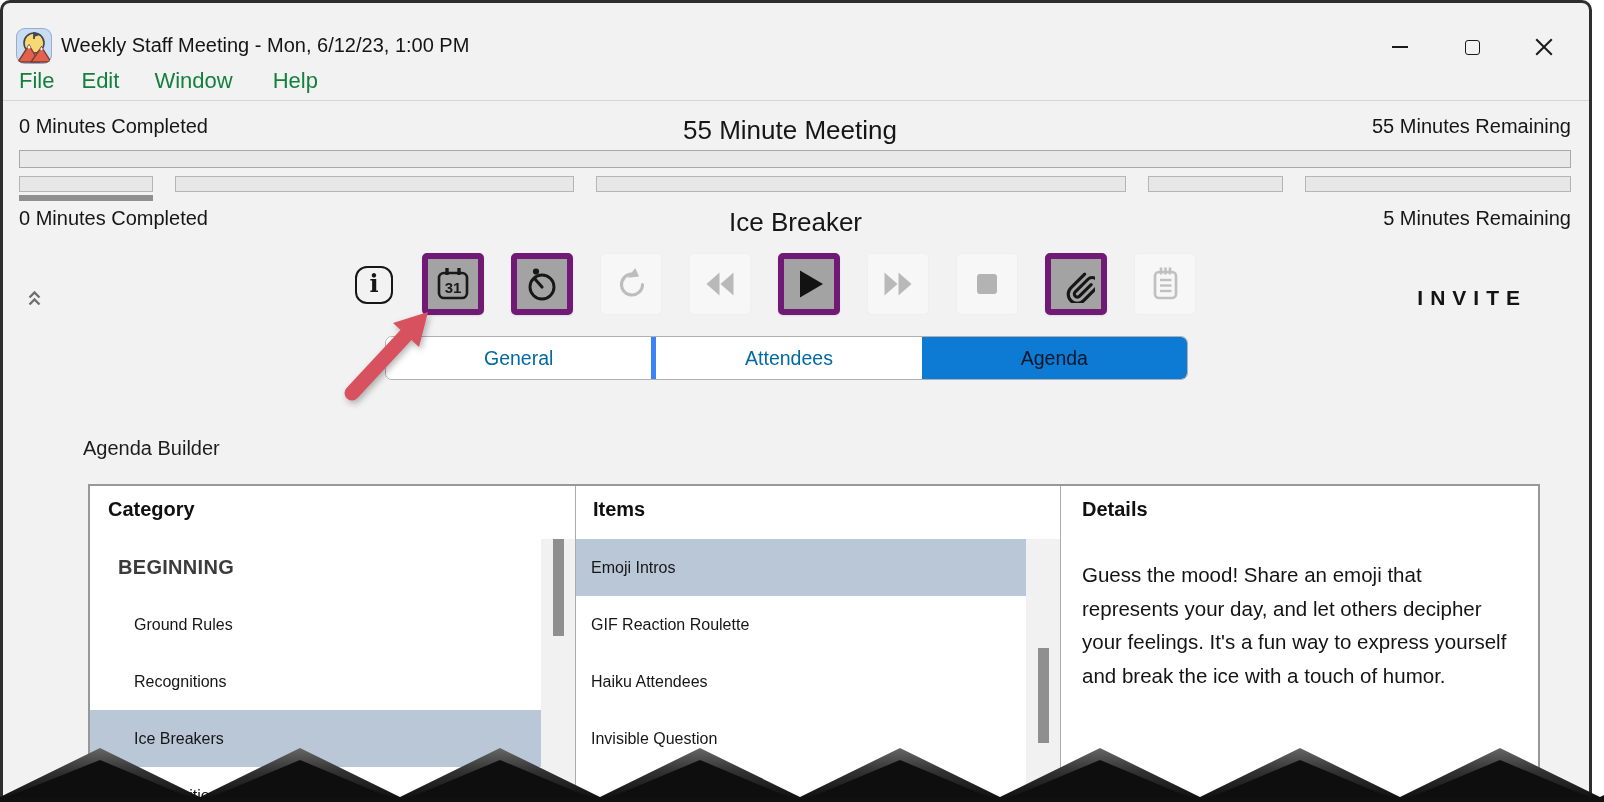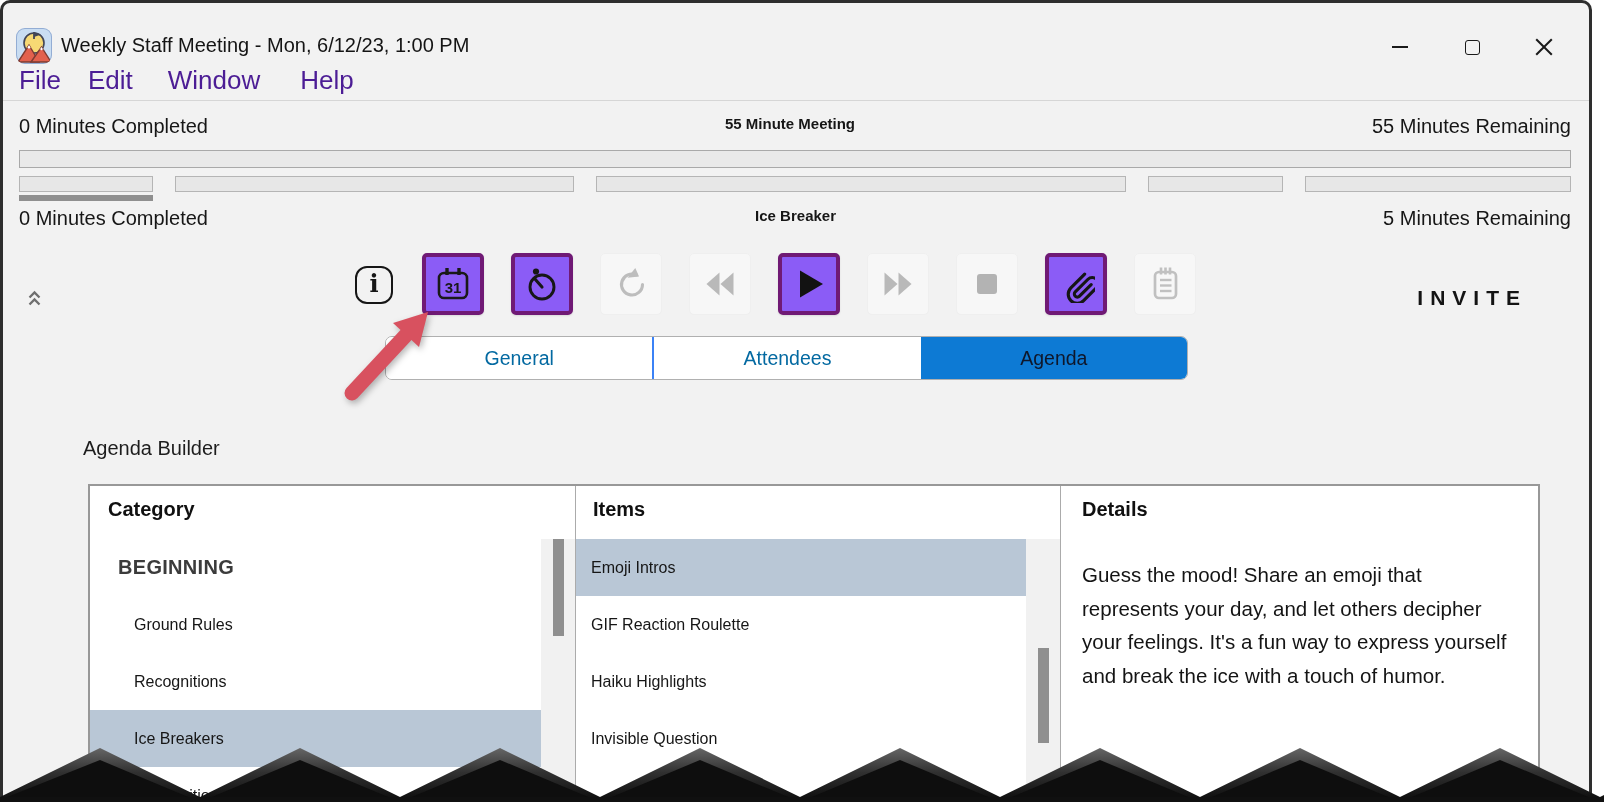--- a/index.html
+++ b/index.html
@@ -22,50 +22,50 @@
   .min-glyph { width: 16px; border-top: 2px solid #1a1a1a; }
   .max-glyph { width: 15px; height: 15px; border: 1.8px solid #1a1a1a; border-radius: 3px; }
   .close-glyph { position: relative; width: 20px; height: 20px; }
   .close-glyph::before, .close-glyph::after {
     content:""; position:absolute; left:-1px; top:9px; width:22px; height:2px; background:#1a1a1a;
   }
   .close-glyph::before { transform: rotate(45deg); }
   .close-glyph::after  { transform: rotate(-45deg); }
   
   .menubar { position: absolute; left: 0; top: 58px; width: 100%; height: 40px; display: flex; align-items: center; border-bottom: 1px solid #d6d6d6; }
-  .menu-item { font-size: 26px; color:#4c1d95; }
+  .menu-item { font-size: 22px; color:#15803d; }
   .menu-item:nth-child(1){ margin-left:16px; }
   .menu-item:nth-child(2){ margin-left:27px; }
   .menu-item:nth-child(3){ margin-left:35px; }
   .menu-item:nth-child(4){ margin-left:40px; }
   
   .labelrow { position: absolute; left: 16px; width: 1552px; display: flex; justify-content: space-between; font-size: 20px; color:#161616; }
-  .labelrow .c { font-weight: bold; font-size: 15px; }
+  .labelrow .c { font-weight: normal; font-size: 26px; }
   .row1 { top: 112px; }
   .row2 { top: 204px; }
   .mainbar { position: absolute; left: 16px; top: 147px; width: 1552px; height: 18px; background:#e9e9e9; border:1px solid #a9a9a9; }
   .mainbar .fill { height: 100%; background:#cfcfcf; width: 0%; }
   .segbar { position: absolute; left: 16px; top: 173px; width: 1552px; height: 16px; display: flex; gap: 22px; }
   .seg { position: relative; height: 16px; background:#e7e7e7; border:1px solid #b5b5b5; }
   .seg.current::after { content:""; position:absolute; left:-1px; right:-1px; bottom:-10px; height:6px; background:#8f8f8f; }
   
   .collapse-chevrons { position:absolute; left:24px; top:287px; }
   .info-wrap { position:absolute; left:352px; top:263px; width:38px; height:38px; border:2.6px solid #161616; border-radius:12px; display:flex; align-items:center; justify-content:center; background:transparent; }
   .info-i { font-family:"DejaVu Serif", serif; font-weight:bold; font-size:24px; line-height:1; color:#161616; margin-top:-2px; }
   .tbar { position: absolute; left: 419px; top: 250px; display: flex; gap: 27px; }
   .tool-btn { width: 62px; height: 62px; display:flex; align-items:center; justify-content:center; border-radius:5px; }
-  .tool-btn.enabled { background:#8b5cf6; border:4px solid #701a75; box-shadow: 0 1px 2px rgba(0,0,0,.10); }
+  .tool-btn.enabled { background:#a3a3a3; border:6px solid #701a75; box-shadow: 0 1px 2px rgba(0,0,0,.10); }
   .tool-btn.disabled { background:#f7f7f7; border:1px solid #efefef; }
   .invite { position:absolute; right:62px; top:283px; font-size:21px; font-weight:bold; letter-spacing:7px; color:#141414; }
   
   .anno-arrow { position:absolute; left:328px; top:300px; z-index:30; filter: drop-shadow(2px 3px 3px rgba(0,0,0,.28)); }
   
   .tabs { position:absolute; left:382px; top:333px; width:803px; height:44px; display:flex; background:#fff; border:1px solid #b0b0b0; border-radius:7px; overflow:hidden; }
   .tab { flex:1; display:flex; align-items:center; justify-content:center; font-size:19.5px; color:#0369a1; background:#fff; }
-  .tab + .tab { border-left:2px solid #3b82f6; }
+  .tab + .tab { border-left:5px solid #3b82f6; }
   .tab.active { background: var(--accent, #0d7ad4); color:#0f172a; border-left:none; }
   
   .ab-label { position:absolute; left:80px; top:434px; font-size:20px; color:#1d1d1d; }
   .panel { position:absolute; left:85px; top:481px; width:1452px; height:321px; background:#fff; border:2px solid #989898; }
   .col-header { position:absolute; top:12px; font-size:20px; font-weight:bold; color:#101010; }
   .h-cat { left:18px; } .h-items { left:503px; } .h-det { left:992px; }
   .vline { position:absolute; top:0; bottom:0; width:1px; background:#ababab; }
   .v1 { left:485px; } .v2 { left:970px; }
   .scroll-track { position:absolute; top:53px; bottom:0; width:34px; background:#f1f1f1; }
   .st-cat { left:451px; } .st-items { left:936px; }
@@ -249,21 +249,21 @@
         <div class="lrow group">BEGINNING</div>
         <div class="lrow">Ground Rules</div>
         <div class="lrow">Recognitions</div>
         <div class="lrow selected">Ice Breakers</div>
         <div class="lrow">Recognitions</div>
       </div>
 
       <div class="rows rows-items">
         <div class="lrow selected">Emoji Intros</div>
         <div class="lrow">GIF Reaction Roulette</div>
-        <div class="lrow">Haiku Highlights</div>
+        <div class="lrow">Haiku Attendees</div>
         <div class="lrow">Invisible Question</div>
       </div>
 
       <div class="details-text">Guess the mood! Share an emoji that represents your day, and let others decipher your feelings. It's a fun way to express yourself and break the ice with a touch of humor.</div>
     </div>
 
   </div>
 
   <svg class="anno-arrow" width="115" height="108" viewBox="0 0 115 108">
     <line x1="24" y1="93" x2="78" y2="35" stroke="#d8515f" stroke-width="15" stroke-linecap="round"></line>

